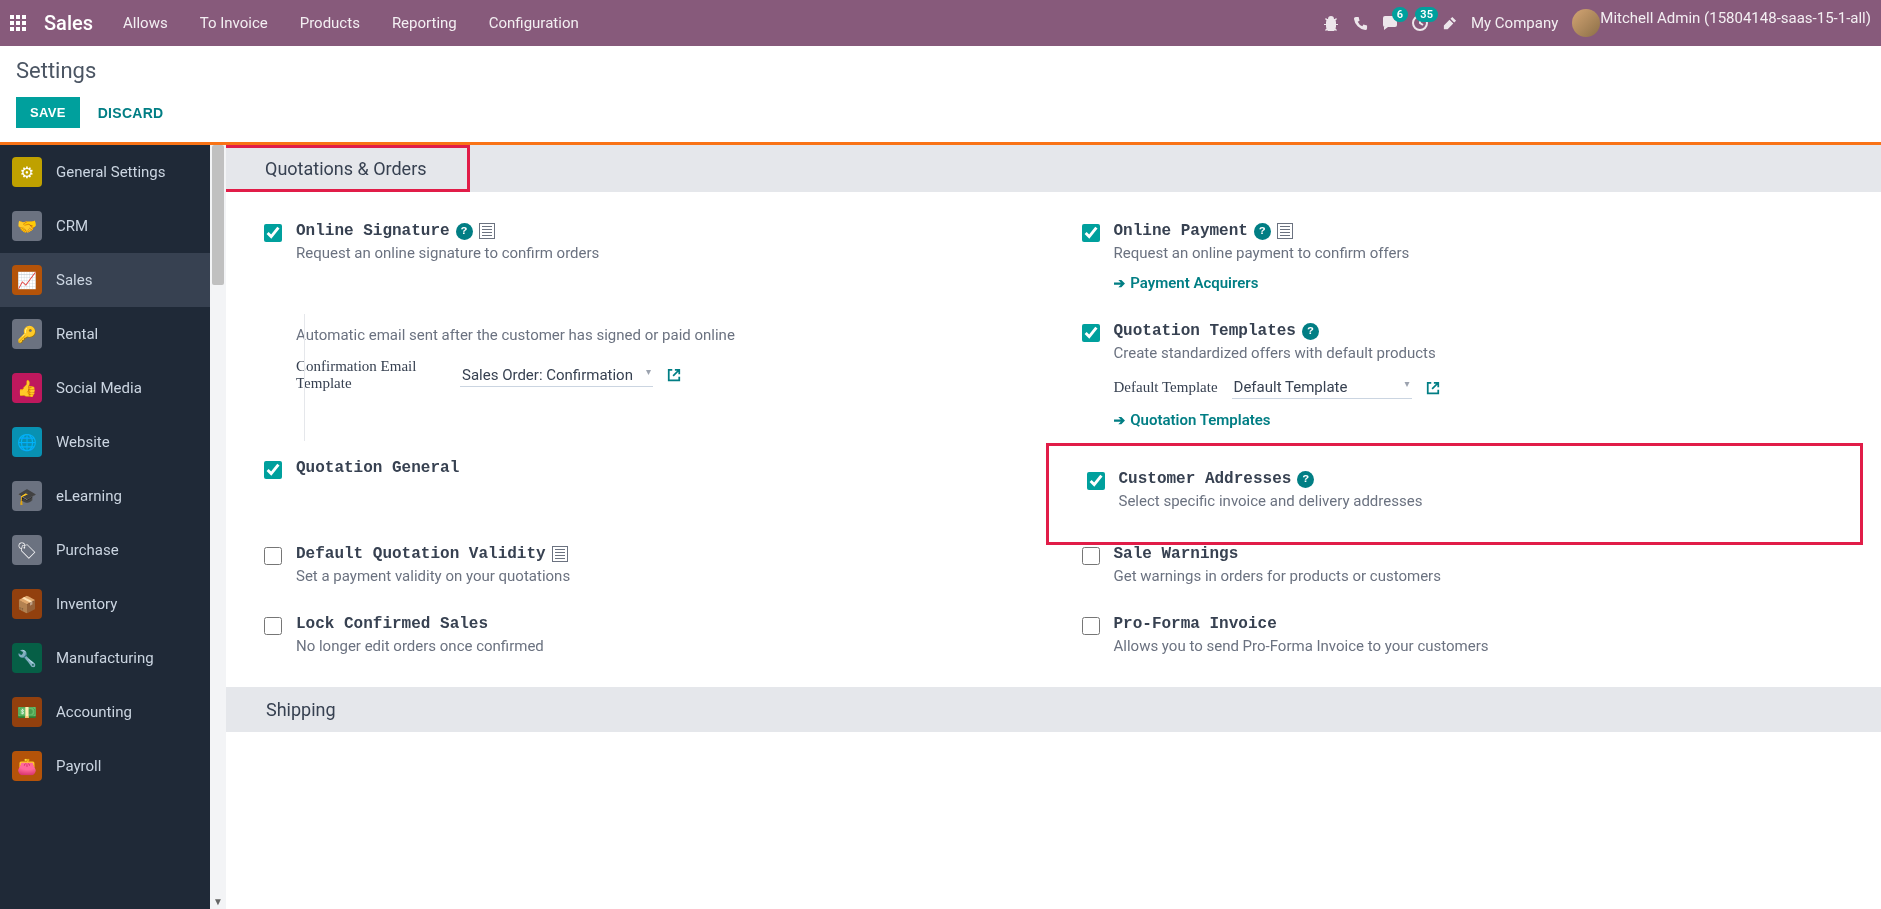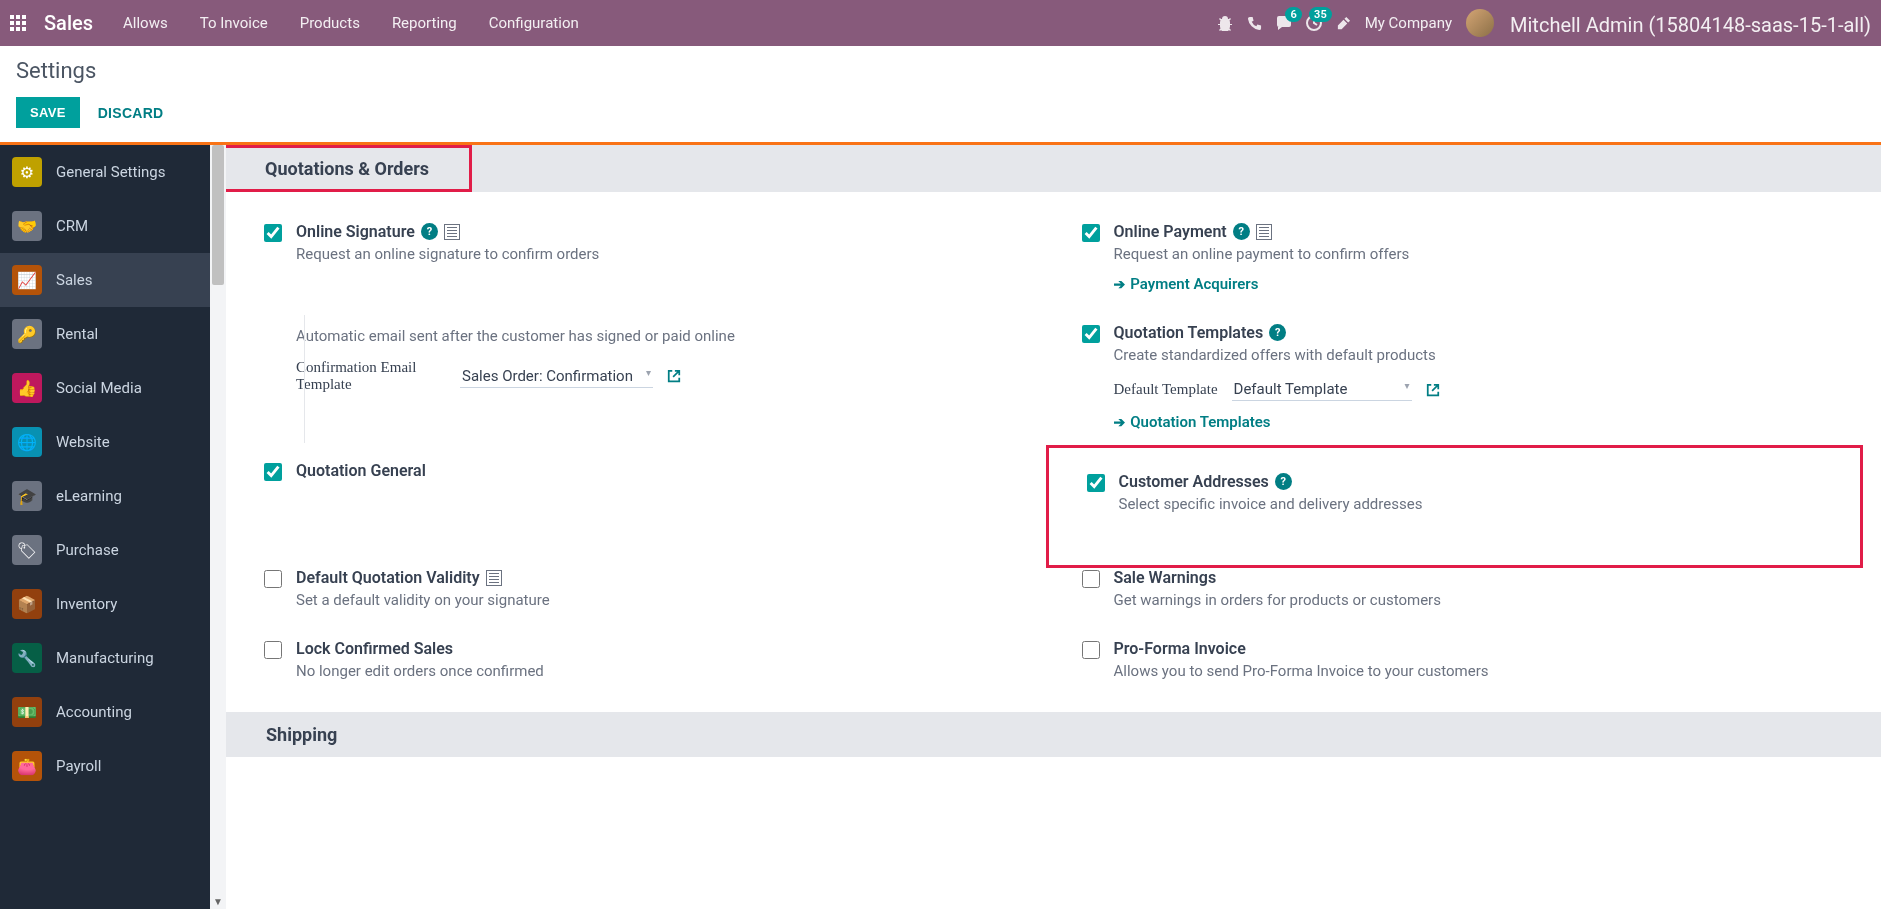--- a/index.html
+++ b/index.html
@@ -10,21 +10,21 @@
 .navbar .apps-icon { display: grid; grid-template-columns: repeat(3, 4px); grid-template-rows: repeat(3, 4px); gap: 2px; margin-right: 18px; cursor: pointer; }
 .navbar .apps-icon span { width: 4px; height: 4px; background: #fff; }
 .navbar .brand { font-size: 20px; font-weight: 500; margin-right: 30px; }
 .navbar .nav-links { display: flex; gap: 32px; flex: 1; }
 .navbar .nav-link { color: rgba(255,255,255,0.9); cursor: pointer; font-size: 15px; }
 .navbar .nav-right { display: flex; align-items: center; gap: 14px; }
 .navbar .nav-icon { color: rgba(255,255,255,0.85); cursor: pointer; position: relative; font-size: 15px; }
 .navbar .badge { position: absolute; top: -8px; right: -10px; background: #00A09D; color: #fff; border-radius: 10px; font-size: 11px; padding: 1px 5px; font-weight: 600; }
 .navbar .company { color: rgba(255,255,255,0.9); font-size: 15px; cursor: pointer; }
 .navbar .avatar { width: 28px; height: 28px; border-radius: 50%; background: linear-gradient(135deg,#d4a574,#8b6f47); display: inline-block; }
-.navbar .user { color: rgba(255,255,255,0.9); font-size: 20px; cursor: pointer; display: flex; align-items: flex-end; gap: 16px; }
+.navbar .user { color: rgba(255,255,255,0.9); font-size: 15px; cursor: pointer; display: flex; align-items: flex-start; gap: 0; }
 
 
 .control-panel { padding: 12px 16px 14px; border-bottom: 3px solid #f97316; }
 .cp-row1 { display: flex; justify-content: space-between; align-items: center; margin-bottom: 14px; }
 .cp-title { font-size: 22px; color: #4b5563; font-weight: 400; }
 .cp-search { width: 490px; position: relative; }
 .cp-search input { width: 100%; border: none; border-bottom: 1px solid #aaa; padding: 6px 28px 6px 4px; font-size: 14px; outline: none; }
 .cp-search .search-icon { position: absolute; right: 2px; top: 4px; color: #666; }
 .cp-row2 { display: flex; gap: 18px; align-items: center; }
 .btn-save { background: #00A09D; color: #fff; border: none; padding: 8px 14px; font-weight: 600; font-size: 13px; cursor: pointer; letter-spacing: 0.3px; }
@@ -37,45 +37,45 @@
 .scrollbar-thumb { position: absolute; top: 0; left: 2px; width: 12px; height: 140px; background: #c0c0c0; border-radius: 2px; }
 .scrollbar-arrow { position: absolute; left: 0; width: 16px; height: 16px; font-size: 10px; text-align: center; line-height: 16px; color: #666; }
 .scrollbar-arrow.up { top: 0; }
 .scrollbar-arrow.down { bottom: 0; }
 
 .sidebar-item { display: flex; align-items: center; padding: 12px 12px; cursor: pointer; gap: 14px; font-size: 15px; }
 .sidebar-item.active { background: #374151; }
 .sidebar-icon { width: 30px; height: 30px; border-radius: 4px; display: flex; align-items: center; justify-content: center; font-size: 16px; color: #fff; flex-shrink: 0; }
 
 .content { flex: 1; overflow-y: auto; background: #fff; }
-.section-header { background: #e5e7eb; padding: 12px 20px 12px 40px; font-size: 18px; font-weight: 700; color: #374151; }
+.section-header { background: #e5e7eb; padding: 12px 20px 12px 40px; font-size: 18px; font-weight: 400; color: #374151; }
 .section-header.highlighted { border: 3px solid #e11d48; display: inline-block; padding: 10px 40px 10px 40px; margin-left: -4px; }
 .section-header-wrap { background: #e5e7eb; }
 
 .settings-grid { display: grid; grid-template-columns: 1fr 1fr; gap: 0; padding: 22px 10px 10px 10px; }
 .setting-box { display: flex; padding: 8px 10px 22px 10px; position: relative; }
 .setting-box.with-divider::before { content: ''; position: absolute; left: 68px; top: 0; bottom: 10px; width: 1px; background: #e5e7eb; }
 .setting-cb { width: 50px; text-align: right; padding-right: 14px; padding-top: 2px; }
 .setting-cb input[type=checkbox] { width: 18px; height: 18px; accent-color: #00A09D; cursor: pointer; }
 .setting-body { flex: 1; }
-.setting-title { font-size: 16px; font-weight: 600; color: #374151; display: flex; align-items: center; gap: 6px; }
+.setting-title { font-size: 16px; font-weight: 600; color: #374151; display: flex; align-items: center; gap: 6px; font-family: Liberation Mono, monospace; }
 .setting-desc { color: #6b7280; font-size: 15px; margin-top: 4px; }
 .help-icon { width: 17px; height: 17px; border-radius: 50%; background: #017e84; color: #fff; font-size: 11px; display: inline-flex; align-items: center; justify-content: center; font-weight: bold; }
 .bldg-icon { width: 16px; height: 16px; border: 1px solid #6b7280; display: inline-block; position: relative; }
 .bldg-icon::before { content:''; position:absolute; top:2px; left:2px; right:2px; bottom:2px; background: repeating-linear-gradient(to bottom, #6b7280 0, #6b7280 1px, transparent 1px, transparent 3px); }
 .setting-link { color: #017e84; font-weight: 600; font-size: 15px; margin-top: 12px; display: flex; align-items: center; gap: 5px; cursor: pointer; }
 .setting-link .arrow { font-size: 14px; }
 .setting-field { display: flex; align-items: center; gap: 14px; margin-top: 14px; font-size: 15px; }
 .setting-field-label { color: #374151; max-width: 150px; font-family: Liberation Serif, serif; }
 .setting-field-value { color: #374151; border-bottom: 1px solid #cbd5e1; padding: 2px 20px 2px 2px; position: relative; cursor: pointer; min-width: 180px; }
 .setting-field-value .chev { position: absolute; right: 2px; color: #9ca3af; font-size: 10px; }
 .ext-icon { color: #017e84; font-size: 14px; cursor: pointer; }
 .highlight-box { border: 3px solid #e11d48; margin: -8px -8px -8px -8px; }
 .setting-box.highlight-wrapper { padding:0; }
-.setting-box.highlight-wrapper > div { display: flex; padding: 12px 10px 32px 10px; width: 100%; }
+.setting-box.highlight-wrapper > div { display: flex; padding: 12px 10px 12px 10px; width: 100%; }
 
 svg { display: block; }
 </style>
 </head>
 <body>
 
 <div class="navbar">
   <div class="apps-icon">
     <span></span>
       <span></span>
@@ -306,21 +306,21 @@
         </div>
       </div>
 
       <div class="setting-box">
         <div class="setting-cb"><input type="checkbox" style=""></div>
         <div class="setting-body">
           <div class="setting-title">
             <span>Default Quotation Validity</span>
             <span class="bldg-icon"></span>
           </div>
-          <div class="setting-desc">Set a default validity on your signature</div>
+          <div class="setting-desc">Set a payment validity on your quotations</div>
         </div>
       </div>
 
       <div class="setting-box">
         <div class="setting-cb"><input type="checkbox" style=""></div>
         <div class="setting-body">
           <div class="setting-title">
             <span>Sale Warnings</span>
           </div>
           <div class="setting-desc">Get warnings in orders for products or customers</div>

